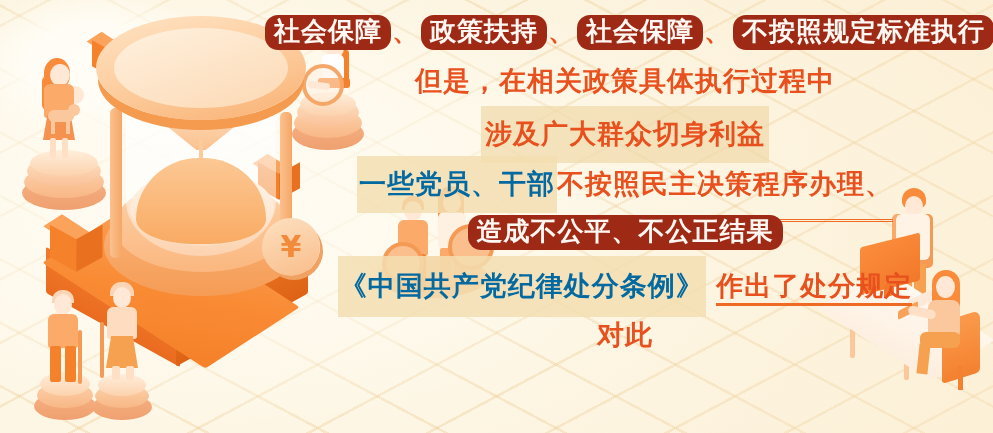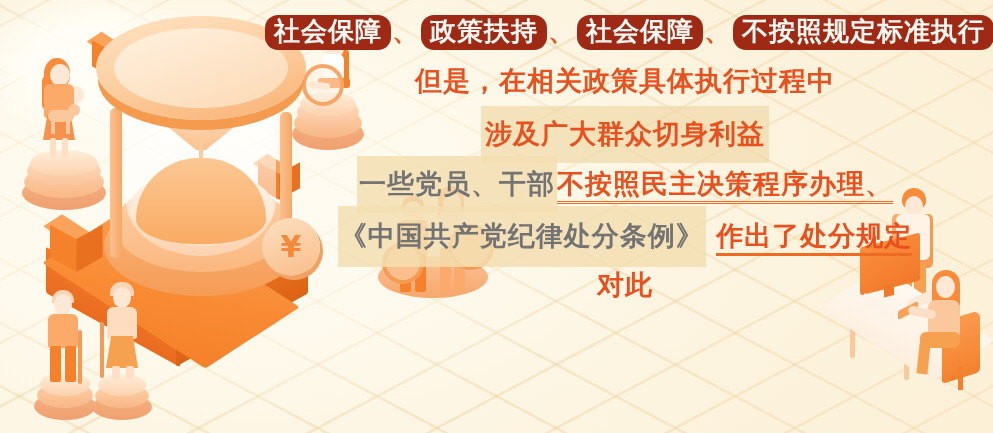--- a/index.html
+++ b/index.html
@@ -351,26 +351,26 @@
 
   .hl {
     background: rgba(240,217,170,0.72);
     padding: 3px 4px 4px 4px;
     color: #e8501e;
     display: inline-block;
   }
   .hl-tan {
     background: rgba(243,222,178,0.85);
     padding: 3px 2px 4px 2px;
-    color: #737373;
+    color: #0369a1;
     display: inline-block;
   }
   .ul-double {
     border-bottom: 3px double #ef6a22;
-    padding-bottom: 3px;
+    padding-bottom: 21px;
     display: inline-block;
     line-height: 1.05;
   }
   .ul-single {
     border-bottom: 3px solid #ef6a22;
     padding-bottom: 3px;
     display: inline-block;
     line-height: 1.05;
   }
 </style>
@@ -556,20 +556,23 @@
 
     <div class="line l2">
       <span class="hl">涉及广大群众切身利益</span>
     </div>
 
     <div class="line l4">
       <span class="hl-tan">一些党员、干部</span><span class="ul-double">不按照民主决策程序办理、</span>
     </div>
 
 
+    <div class="line l6">
+      <span class="seg pill">造成不公平、不公正结果</span>
+    </div>
 
     <div class="line l8">
       <span class="hl-tan">《中国共产党纪律处分条例》</span> <span class="ul-single">作出了处分规定</span>
     </div>
 
     <div class="line l7">
       <span class="plain">对此</span>
     </div>
 
   </div>

